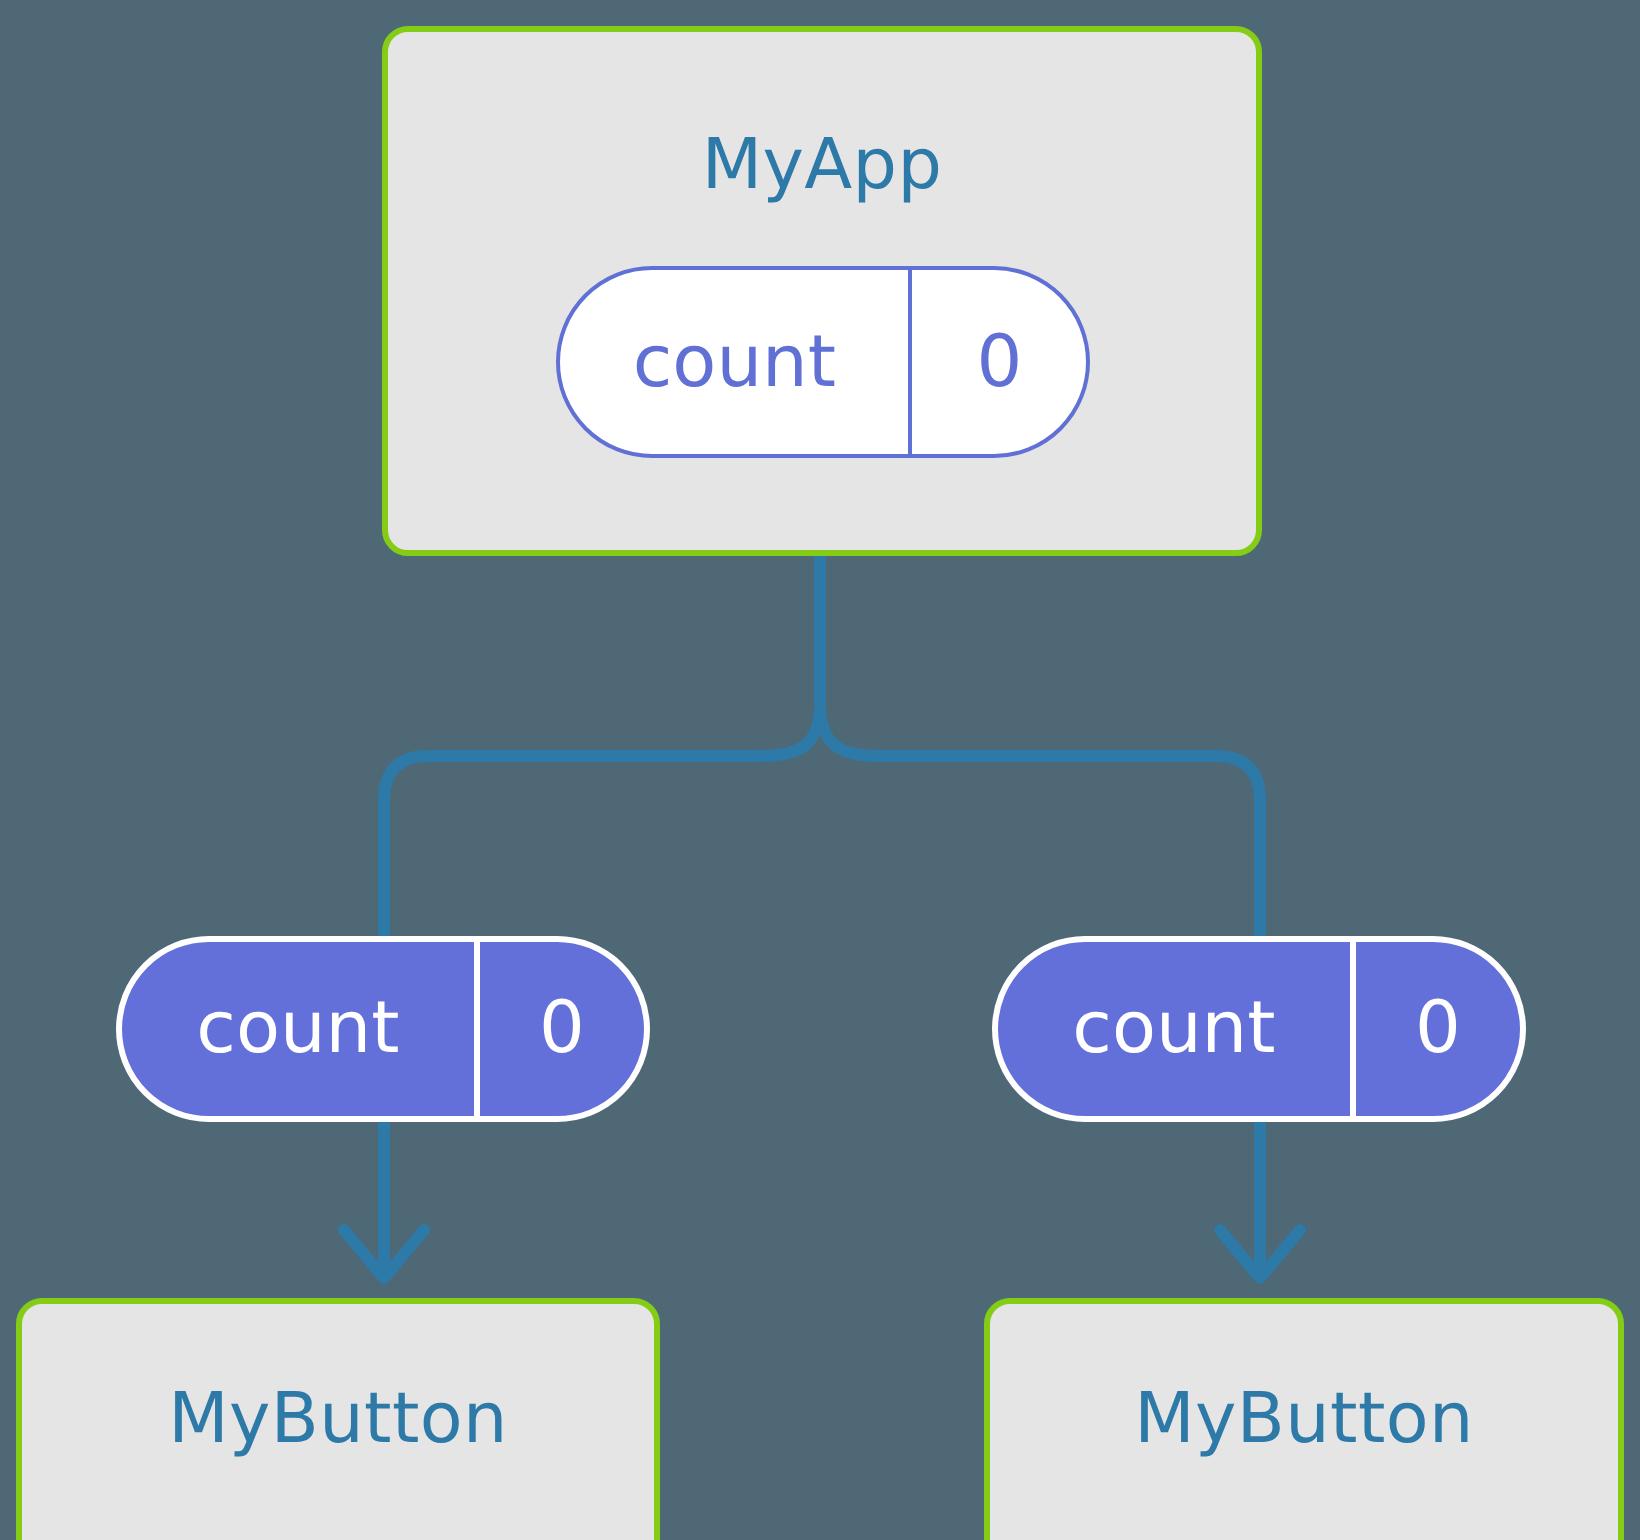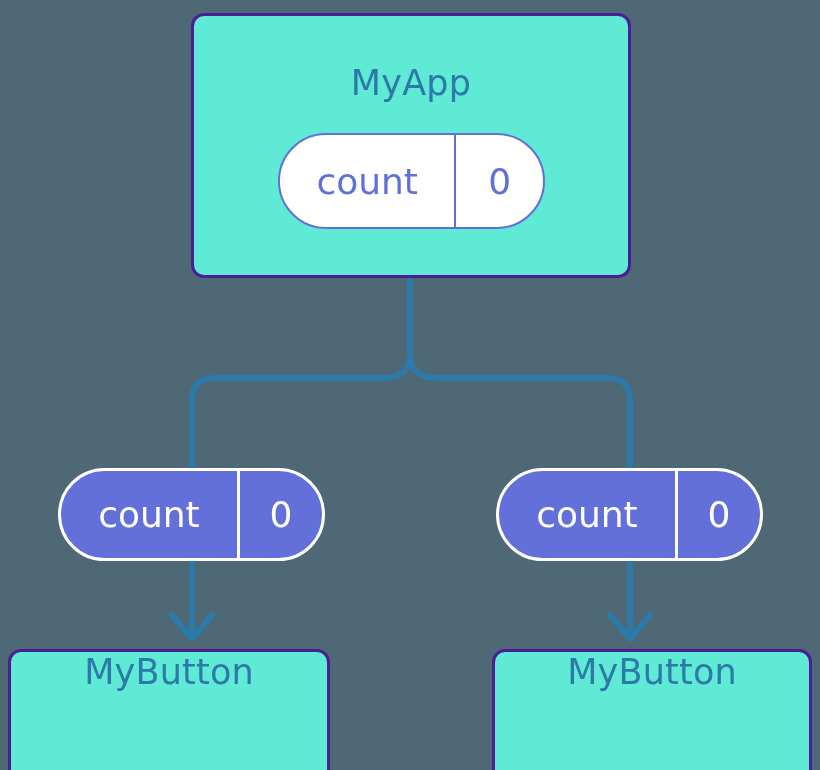--- a/index.html
+++ b/index.html
@@ -27,22 +27,22 @@
     top: 0;
     width: 820px;
     height: 770px;
     z-index: 1;
     pointer-events: none;
   }
 
   
   .component-box {
     position: absolute;
-    background: #5eead4;
-    border: 3px solid #4c1d95;
+    background: #e5e5e5;
+    border: 3px solid #84cc16;
     border-radius: 13px;
     box-sizing: border-box;
     z-index: 2;
   }
   .component-title {
     color: #2d79a8;
     font-size: 35px;
     font-weight: 400;
     letter-spacing: 0.2px;
     text-align: center;
@@ -67,20 +67,21 @@
   }
   #mybutton-left-box {
     left: 8px;
     width: 322px;
   }
   #mybutton-right-box {
     left: 492px;
     width: 320px;
   }
   .mybutton-box .component-title {
+    margin-top: 38px;
   }
 
   
   .state-pill {
     position: absolute;
     display: flex;
     align-items: stretch;
     border-radius: 999px;
     box-sizing: border-box;
     overflow: hidden;

